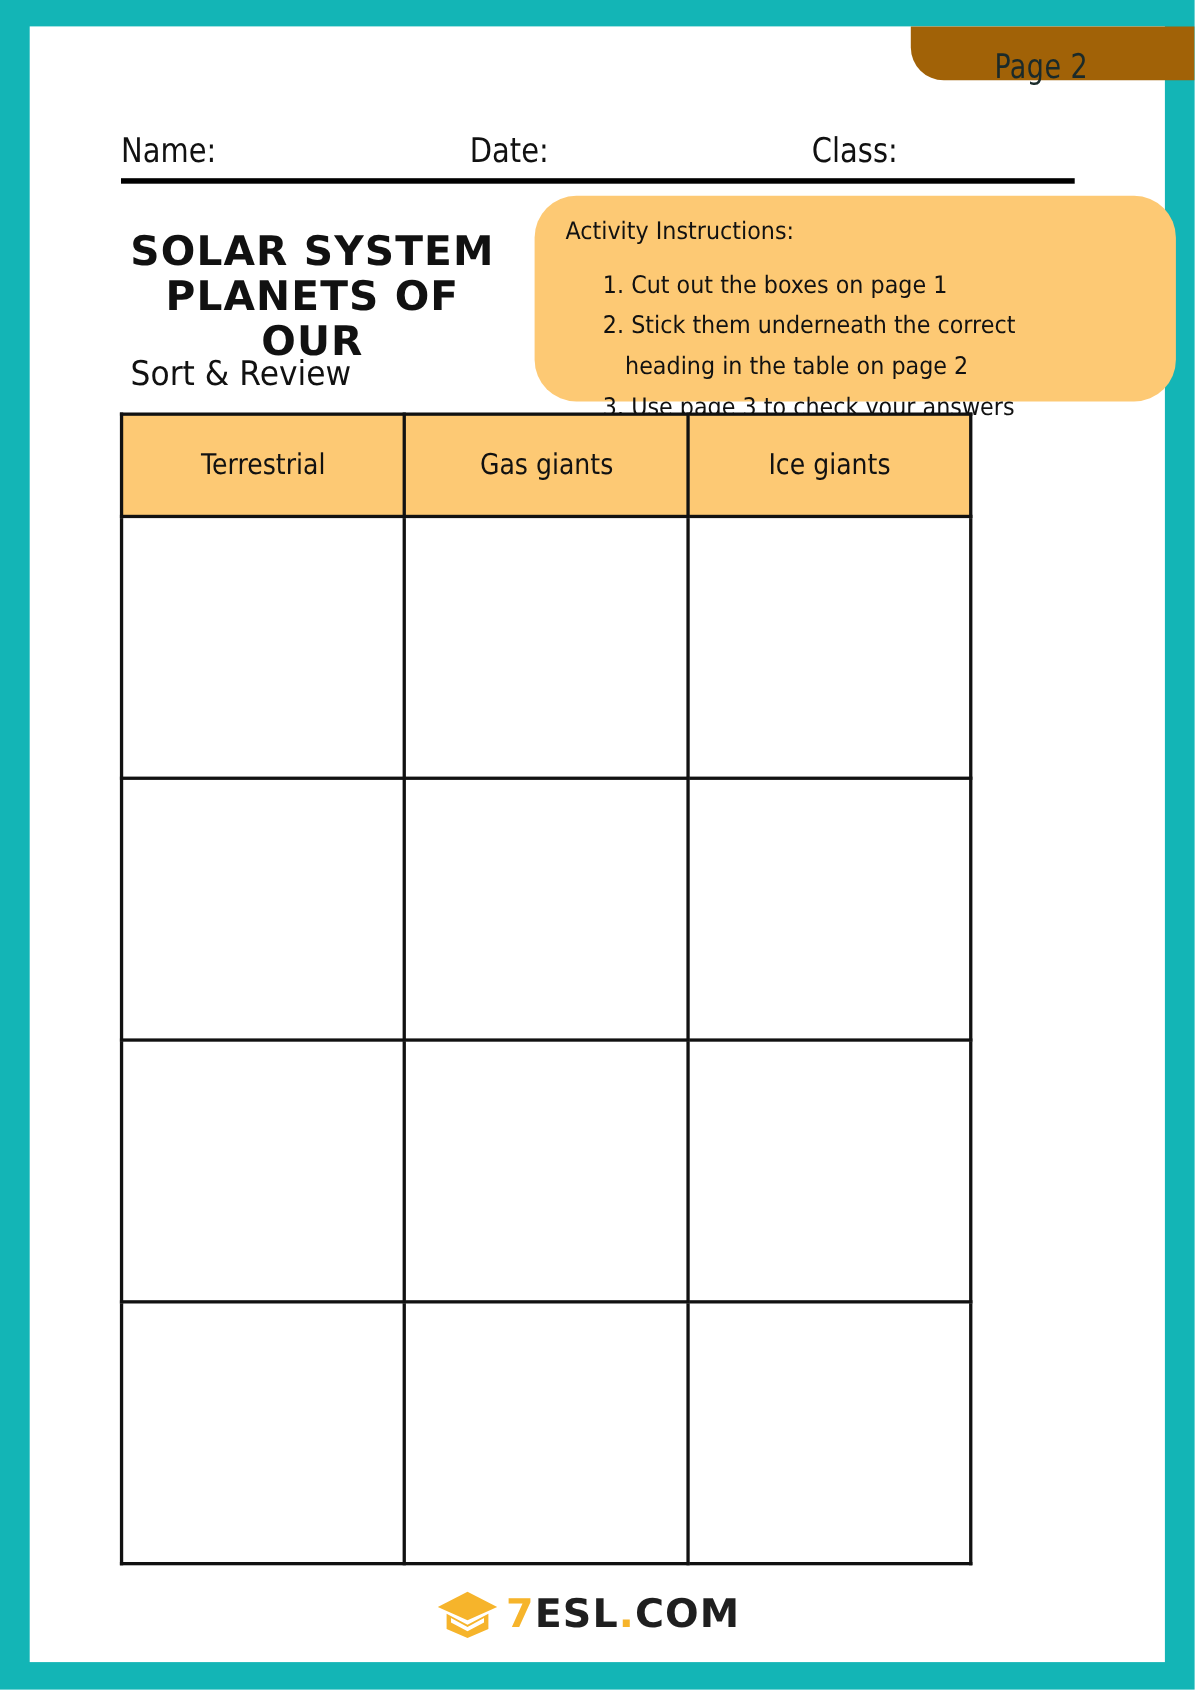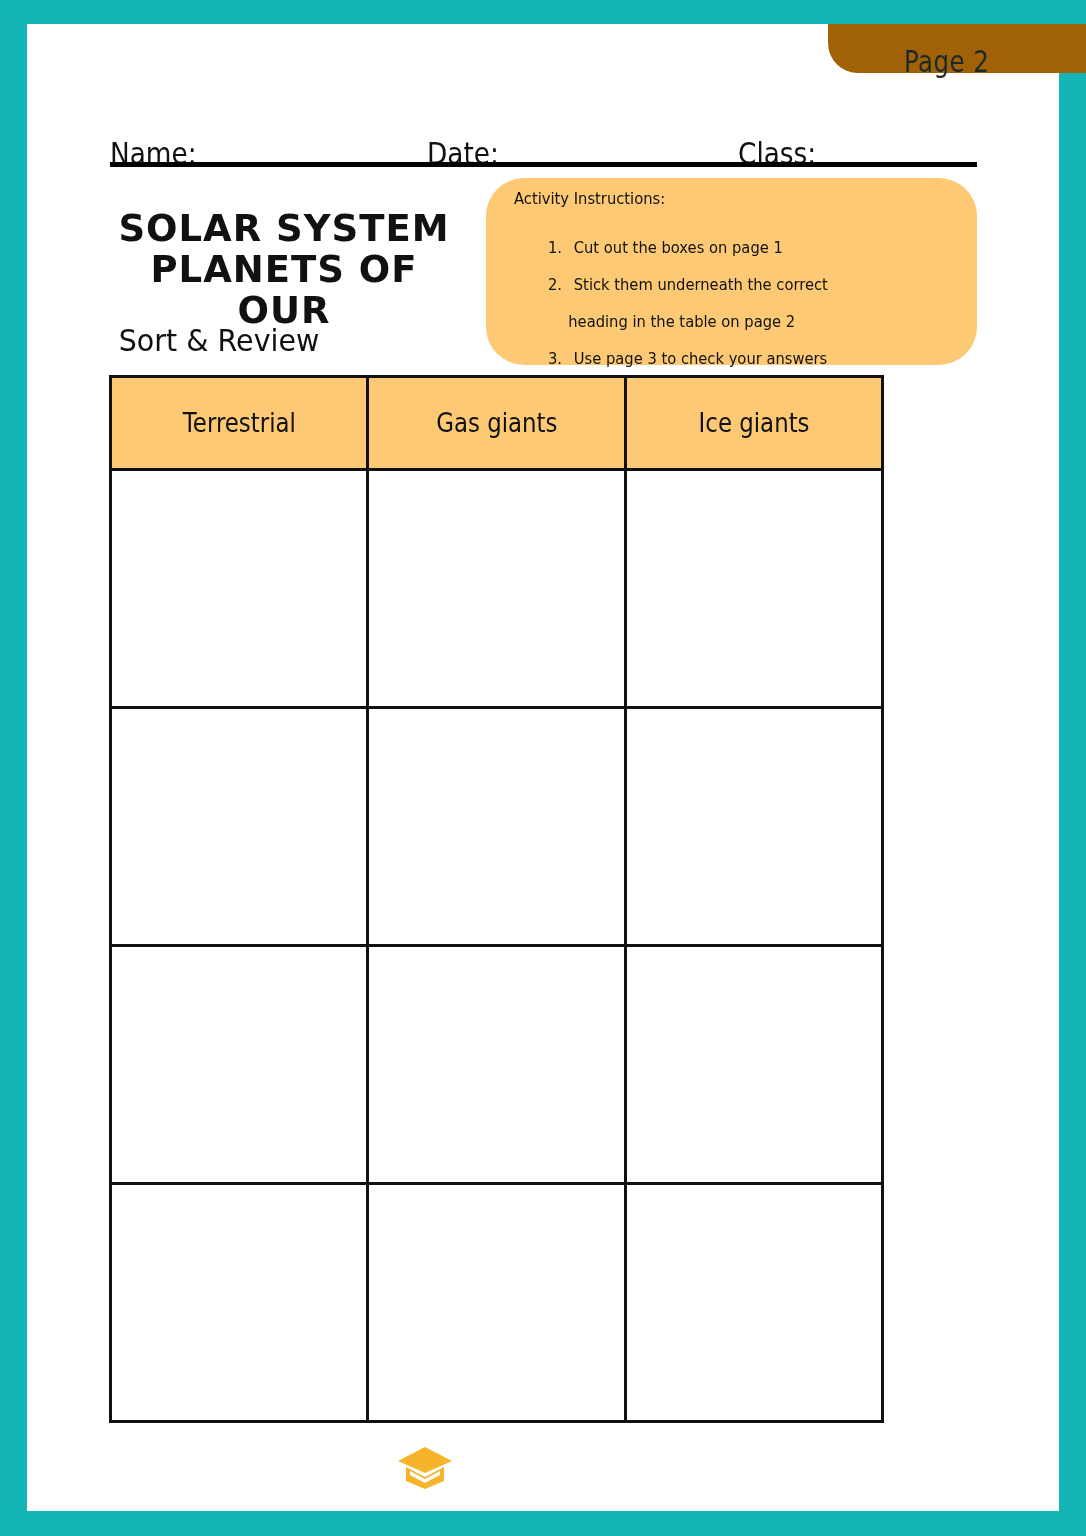--- a/index.html
+++ b/index.html
@@ -14,34 +14,34 @@
   }
   .page-tab {
     position: absolute; left: 828px; top: 24px; width: 258px; height: 49px;
     background: #a16207; border-bottom-left-radius: 30px;
   }
   .page-tab span {
     position: absolute; left: 76px; top: 0; font-size: 31px; line-height: 30px;
     font-family: "DejaVu Sans Condensed", "DejaVu Sans", sans-serif; color: #1a2a2a;
     letter-spacing: 0.5px; top: 22px; transform: scaleX(0.88); transform-origin: left;
   }
-  .field-row { position: absolute; top: 133px; left: 110px; width: 866px; height: 40px; }
+  .field-row { position: absolute; top: 117px; left: 110px; width: 866px; height: 40px; }
   .field { position: absolute; font-size: 31px; font-family: "DejaVu Sans", sans-serif;
            transform: scaleX(0.85); transform-origin: left; top: 0; line-height: 40px; }
   .rule { position: absolute; left: 110px; top: 162px; width: 867px; height: 5px; background: #000; }
   .title { position: absolute; left: 110px; top: 208px; width: 348px; text-align: center;
            font-family: "DejaVu Sans", sans-serif; font-weight: bold; font-size: 37px; line-height: 41px;
            letter-spacing: 1px; }
   .subtitle { position: absolute; left: 110px; top: 320px; width: 348px; text-align: left;
               font-size: 31px; line-height: 40px; }
   .subtitle span { display: inline-block; transform: scaleX(0.92); }
   .instructions {
-    position: absolute; left: 486px; top: 178px; width: 491px; height: 187px;
-    background: #fdc974; border-radius: 38px; box-sizing: border-box; padding: 2px 0 0 28px;
-    font-size: 16px; line-height: 37px;
+    position: absolute; left: 486px; top: 178px; width: 583px; height: 187px;
+    background: #fdc974; border-radius: 38px; box-sizing: border-box; padding: 14px 0 0 28px;
+    font-size: 22px; line-height: 37px;
   }
   .instructions .head { transform: scaleX(0.92); transform-origin: left; display: block; }
   .instructions ol { margin: 12px; padding: 0 0 0 22px; list-style: none; }
   .instructions li { transform: scaleX(0.92); transform-origin: left; white-space: nowrap; }
   .instructions li .num { display: inline-block; width: 28px; }
   .instructions li.cont { padding-left: 22px; }
   table.sort {
     position: absolute; left: 109px; top: 375px; width: 775px; height: 1048px;
     border-collapse: collapse; table-layout: fixed;
   }
@@ -121,13 +121,14 @@
       </tr>
   </tbody>
 </table>
 
 <div class="logo">
   <svg width="58" height="44" viewBox="0 0 58 44">
     <polygon points="2,16 29,2 56,16 29,28" fill="#f6b42b"></polygon>
     <polygon points="10,22 29,32 48,22 48,36 29,44 10,36" fill="#f6b42b"></polygon>
     <polygon points="14,26 29,34 44,26 44,30 29,38 14,30" fill="#ffffff"></polygon>
   </svg>
+  <span class="logo-text"><span class="accent">7</span><span>ESL</span><span class="accent">.</span><span>COM</span></span>
 </div>
 
 </body></html>

